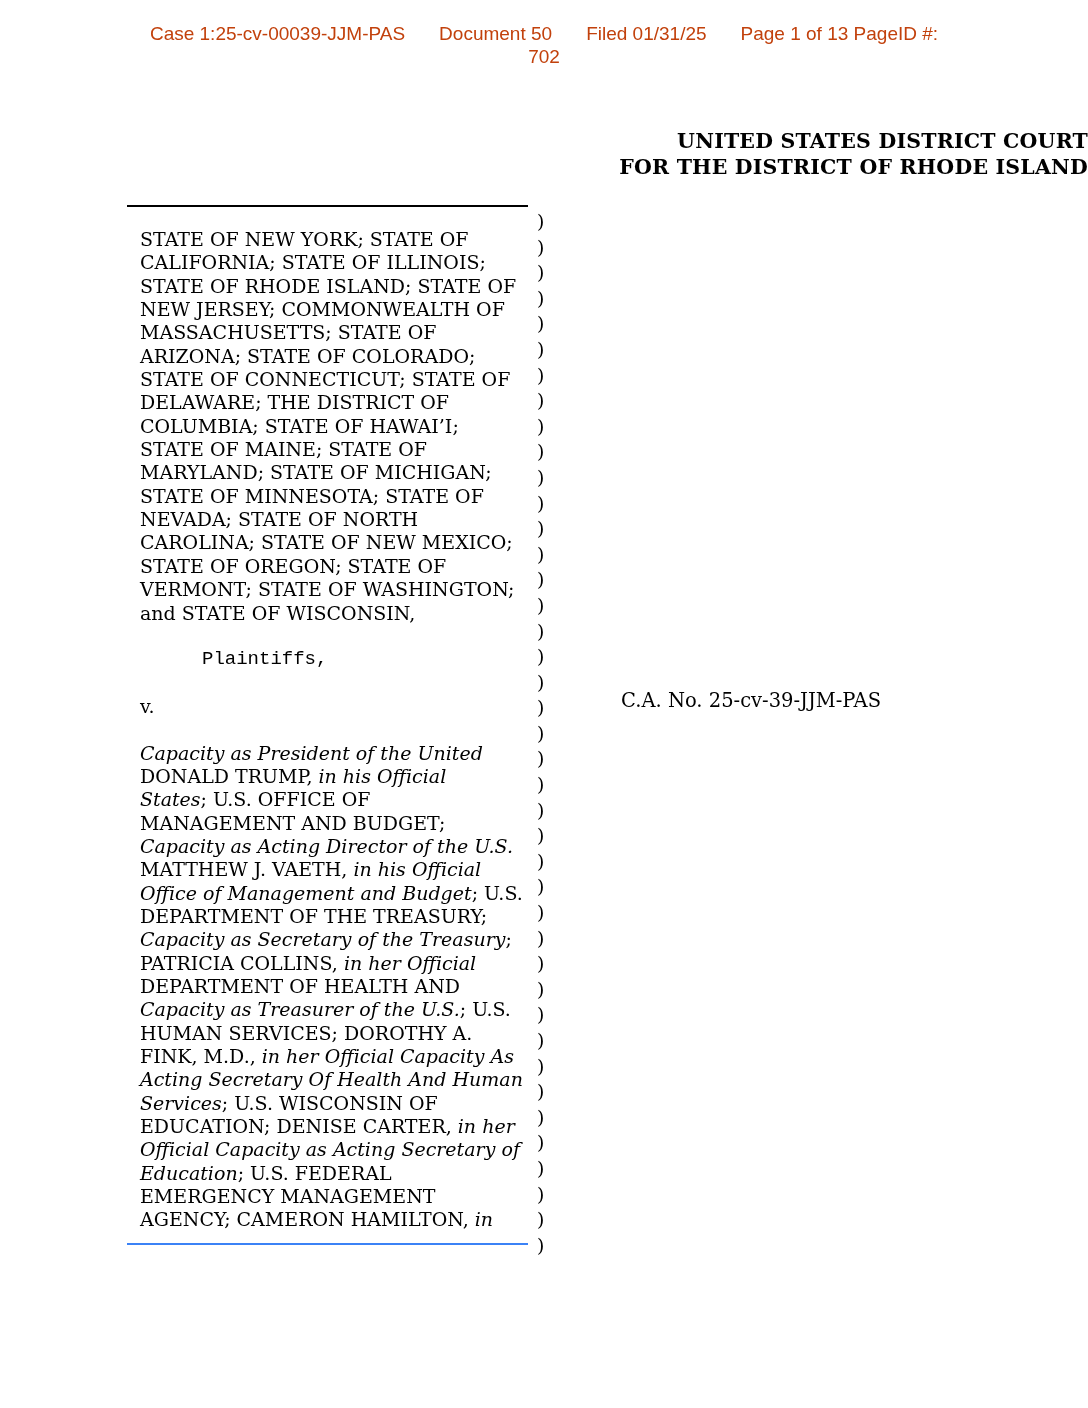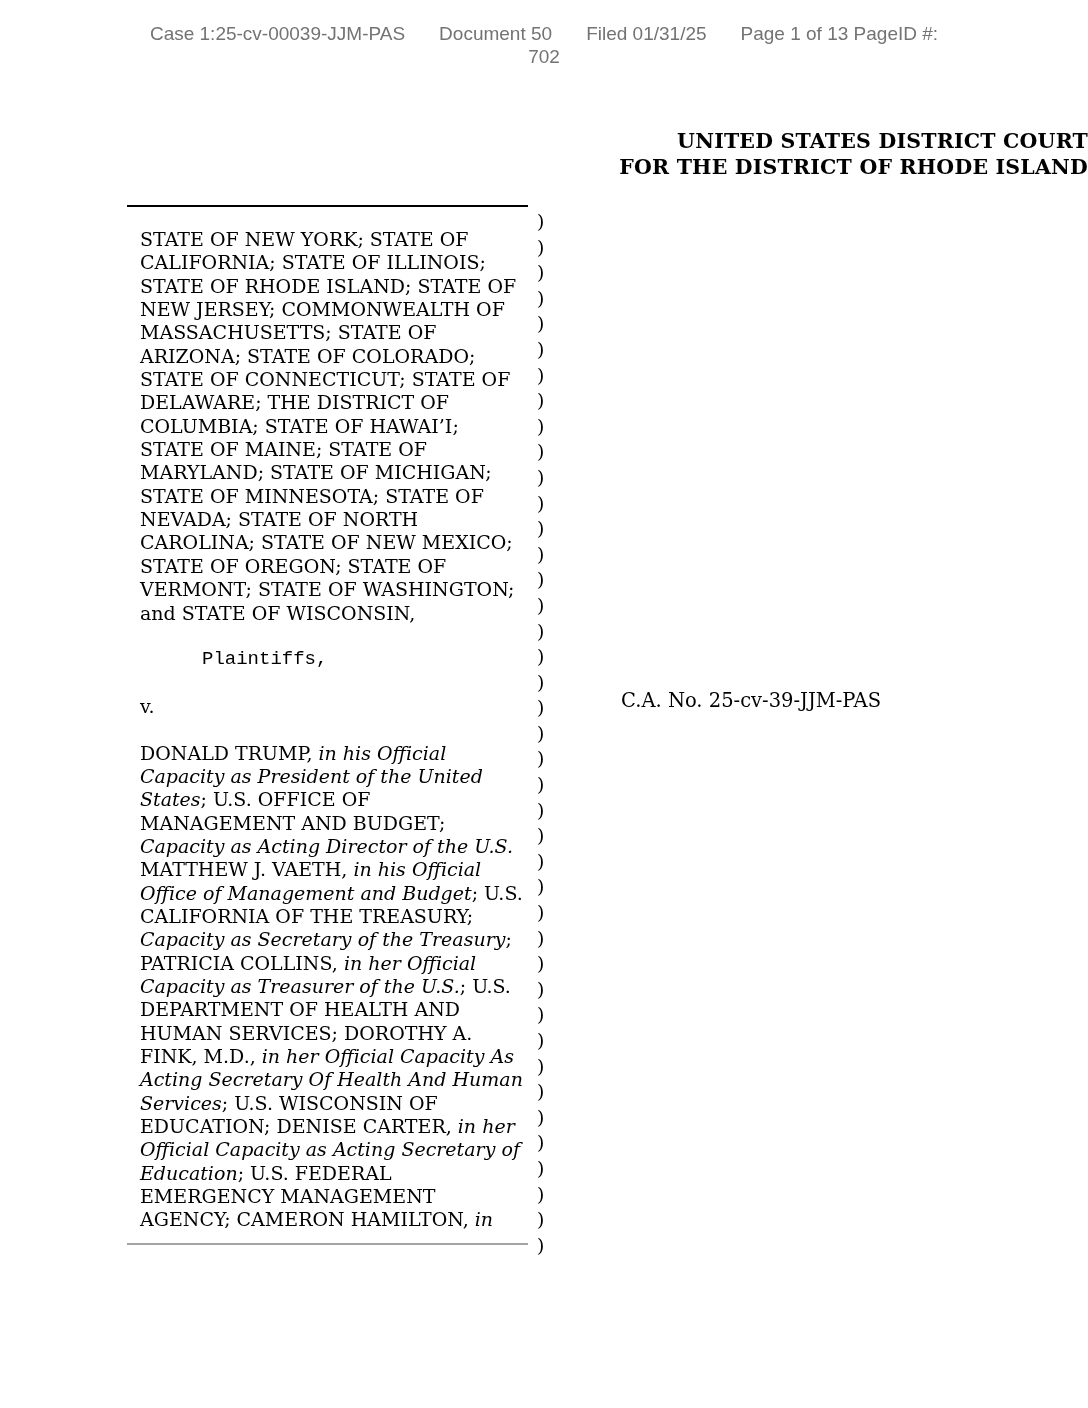--- a/index.html
+++ b/index.html
@@ -20,21 +20,21 @@
   
   .ecf-header {
     position: absolute;
     top: 22px;
     left: 0;
     width: 100%;
     text-align: center;
     font-family: "Liberation Sans", sans-serif;
     font-size: 19px;
     line-height: 23px;
-    color: #737373;
+    color: #c2410c;
   }
   .ecf-line1 {
     display: flex;
     justify-content: center;
     gap: 34px;
     white-space: nowrap;
   }
 
   
   .court-title {
@@ -53,21 +53,21 @@
   .caption-wrap {
     position: absolute;
     left: 127px;
     top: 205px;
     width: 880px;
   }
   .caption-left {
     box-sizing: border-box;
     width: 401px;
     border-top: 2px solid #000;
-    border-bottom: 2px solid #a3a3a3;
+    border-bottom: 2px solid #3b82f6;
     padding: 21px 0 11px 13px;
   }
   .cap-line {
     font-size: 19px;
     line-height: 23.35px;
     height: 23.35px;
     white-space: nowrap;
   }
   .cap-line.indent { padding-left: 62px; font-family: Liberation Mono, monospace; }
   .cap-line i { font-style: italic; }
@@ -127,32 +127,32 @@
           <div class="cap-line"><span>NEVADA; STATE OF NORTH</span></div>
           <div class="cap-line"><span>CAROLINA; STATE OF NEW MEXICO;</span></div>
           <div class="cap-line"><span>STATE OF OREGON; STATE OF</span></div>
           <div class="cap-line"><span>VERMONT; STATE OF WASHINGTON;</span></div>
           <div class="cap-line"><span>and STATE OF WISCONSIN,</span></div>
           <div class="cap-line">&nbsp;</div>
           <div class="cap-line indent"><span>Plaintiffs,</span></div>
           <div class="cap-line">&nbsp;</div>
           <div class="cap-line"><span>v.</span></div>
           <div class="cap-line">&nbsp;</div>
+          <div class="cap-line"><i>Capacity as President of the United</i></div>
           <div class="cap-line"><span>DONALD TRUMP, </span><i>in his Official</i></div>
-          <div class="cap-line"><i>Capacity as President of the United</i></div>
           <div class="cap-line"><i>States</i><span>; U.S. OFFICE OF</span></div>
           <div class="cap-line"><span>MANAGEMENT AND BUDGET;</span></div>
           <div class="cap-line"><i>Capacity as Acting Director of the U.S.</i></div>
           <div class="cap-line"><span>MATTHEW J. VAETH, </span><i>in his Official</i></div>
           <div class="cap-line"><i>Office of Management and Budget</i><span>; U.S.</span></div>
-          <div class="cap-line"><span>CALIFORNIA OF THE TREASURY;</span></div>
+          <div class="cap-line"><span>DEPARTMENT OF THE TREASURY;</span></div>
           <div class="cap-line"><i>Capacity as Secretary of the Treasury</i><span>;</span></div>
           <div class="cap-line"><span>PATRICIA COLLINS, </span><i>in her Official</i></div>
+          <div class="cap-line"><span>DEPARTMENT OF HEALTH AND</span></div>
           <div class="cap-line"><i>Capacity as Treasurer of the U.S.</i><span>; U.S.</span></div>
-          <div class="cap-line"><span>DEPARTMENT OF HEALTH AND</span></div>
           <div class="cap-line"><span>HUMAN SERVICES; DOROTHY A.</span></div>
           <div class="cap-line"><span>FINK, M.D., </span><i>in her Official Capacity As</i></div>
           <div class="cap-line"><i>Acting Secretary Of Health And Human</i></div>
           <div class="cap-line"><i>Services</i><span>; U.S. WISCONSIN OF</span></div>
           <div class="cap-line"><span>EDUCATION; DENISE CARTER, </span><i>in her</i></div>
           <div class="cap-line"><i>Official Capacity as Acting Secretary of</i></div>
           <div class="cap-line"><i>Education</i><span>; U.S. FEDERAL</span></div>
           <div class="cap-line"><span>EMERGENCY MANAGEMENT</span></div>
           <div class="cap-line"><span>AGENCY; CAMERON HAMILTON, </span><i>in</i></div>
         </div>

